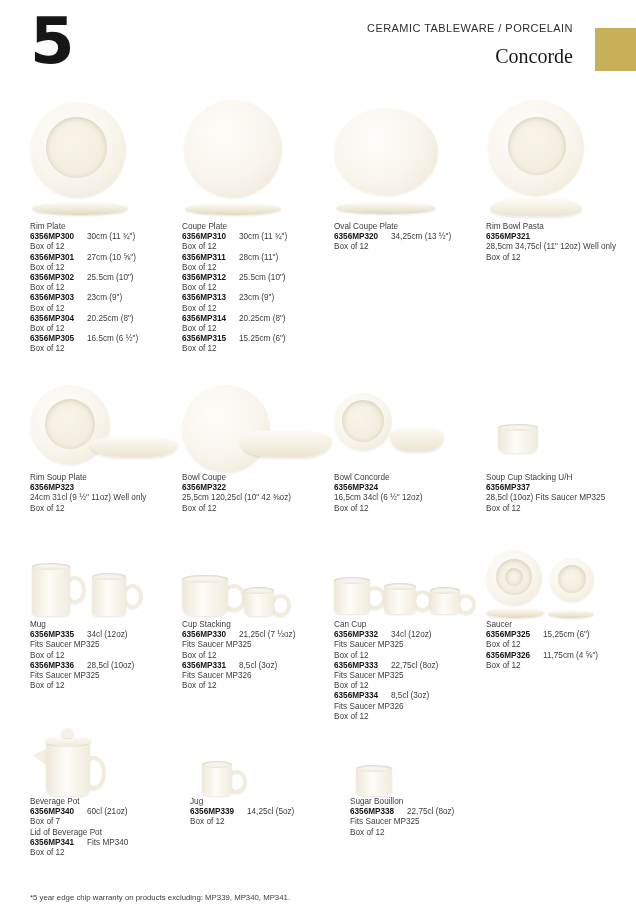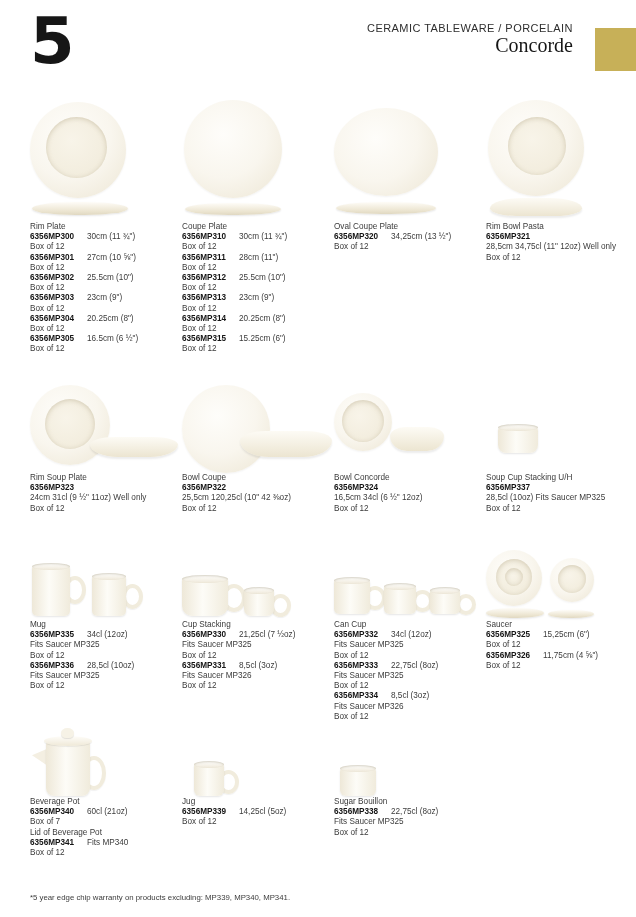--- a/index.html
+++ b/index.html
@@ -10,32 +10,32 @@
   #logo{position:absolute;left:30px;top:12px;display:flex;align-items:flex-start;}
   #logo .big5{font-size:64px;line-height:58px;font-weight:800;color:#161616;letter-spacing:-3px;font-family:"DejaVu Sans",sans-serif;}
   #logo .stack{margin-left:4px;padding-top:3px;}
   #logo .yr{font-size:15.5px;font-weight:800;color:#121212;letter-spacing:.5px;line-height:15px;}
   #logo .yr sup{font-size:8px;}
   #logo .edge{font-size:15px;font-weight:300;color:#8d8d8d;letter-spacing:1.2px;line-height:15px;}
   #logo .chip{font-size:17.5px;font-weight:300;color:#666;letter-spacing:1.4px;line-height:17px;}
   #logo .warr{font-size:6.8px;font-weight:400;color:#9a9a9a;letter-spacing:1.7px;line-height:9px;margin-top:1px;}
   #hdr-right{position:absolute;right:63px;top:22px;text-align:right;}
   #hdr-cat{font-size:11px;letter-spacing:.45px;color:#2e2e2e;}
-  #hdr-coll{font-size:20px;color:#161616;font-family:"Liberation Serif","DejaVu Serif",serif;}
+  #hdr-coll{margin-top:11px;font-size:20px;color:#161616;font-family:"Liberation Serif","DejaVu Serif",serif;}
   #swatch{position:absolute;right:0;top:28px;width:41px;height:43px;}
 
   
   .row{position:absolute;left:30px;display:flex;}
   .cell{width:152px;position:relative;}
   .img-box{position:relative;}
   .row1 .img-box{height:122px;}
   .row2 .img-box{height:88px;}
   .row3 .img-box{height:70px;}
   .row4 .img-box{height:69px;}
-  #row-1{top:100px;} #row-2{top:385px;} #row-3{top:550px;} #row-4{top:728px;}
+  #row-1{top:100px;} #row-2{top:385px;} #row-3{top:550px;} #row-4{top:728px;gap:8px;}
 
   .p-name{font-size:8.2px;line-height:10.2px;color:#3b3b3b;}
   .p-line{font-size:8.2px;line-height:10.2px;color:#3b3b3b;white-space:nowrap;}
   .p-line .code{display:inline-block;width:57px;font-weight:bold;color:#141414;}
 
   
   .top{position:absolute;border-radius:50%;
        background:radial-gradient(circle at 40% 35%, #fefdfa 0%, #f9f6ee 50%, #efe9d9 90%, #e9e2cf 100%);
        box-shadow:0 1px 2px rgba(0,0,0,.05);}
   .ring{position:absolute;border-radius:50%;

